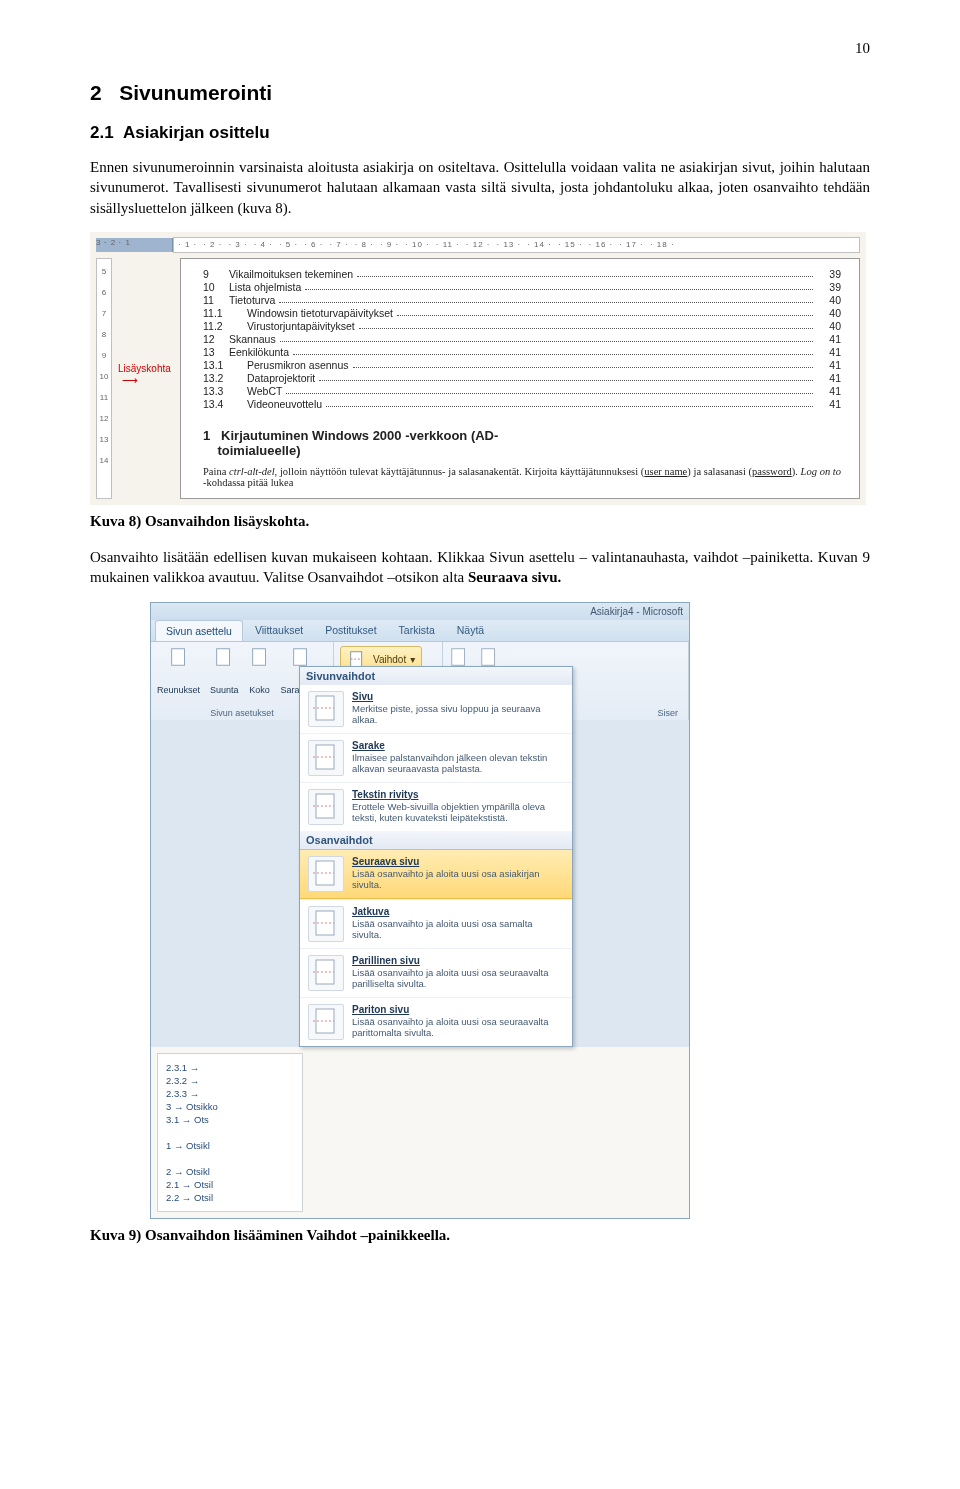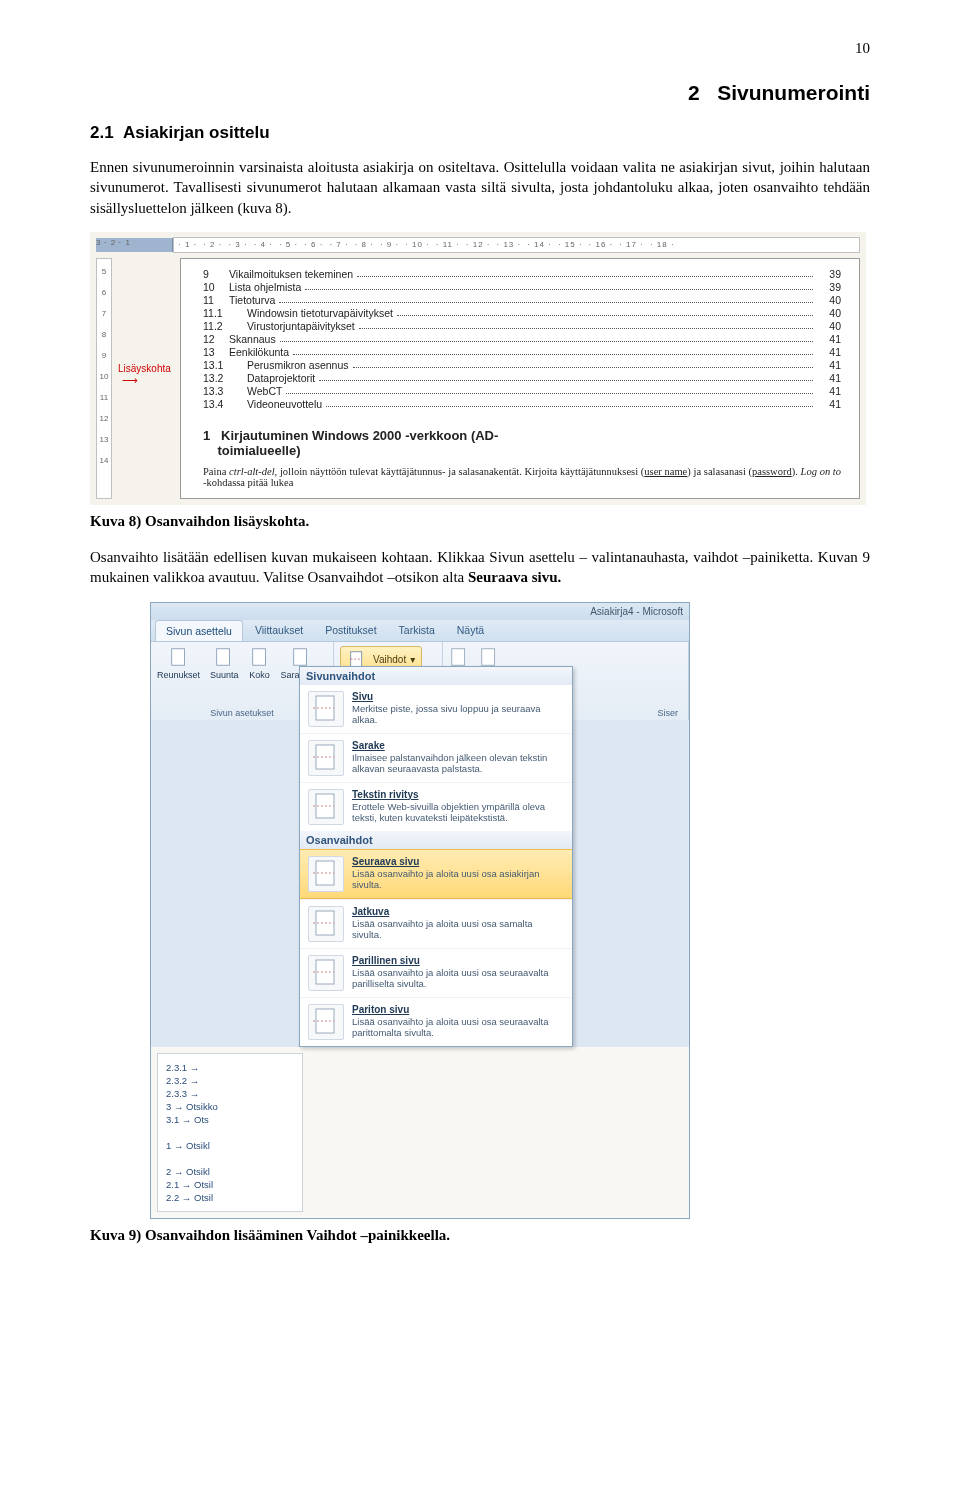--- a/index.html
+++ b/index.html
@@ -15,21 +15,20 @@
   .page-num {
     text-align: right;
     font-size: 15px;
     margin-bottom: 24px;
   }
   h1 {
     font-family: Arial, Helvetica, sans-serif;
     font-weight: bold;
     font-size: 21px;
     margin: 10px 0 18px 0;
-    text-align: right;
   }
   h2 {
     font-family: Arial, Helvetica, sans-serif;
     font-weight: bold;
     font-size: 17px;
     margin: 10px 0 14px 0;
   }
   p {
     text-align: justify;
     line-height: 1.35;
@@ -188,21 +187,21 @@
     flex-direction: column;
     justify-content: space-between;
   }
   .kuva9 .grp-icons { display: flex; gap: 10px; align-items: flex-start; }
   .kuva9 .big-btn {
     display: flex;
     flex-direction: column;
     align-items: center;
     font-size: 9px;
     color: #223a55;
-    gap: 2px;
+    gap: 17px;
   }
   .kuva9 .ic {
     width: 22px; height: 22px; display: inline-block;
   }
   .kuva9 .grp-label {
     font-size: 9px;
     color: #4a6785;
     text-align: center;
   }
   .kuva9 .vaihdot-btn {

